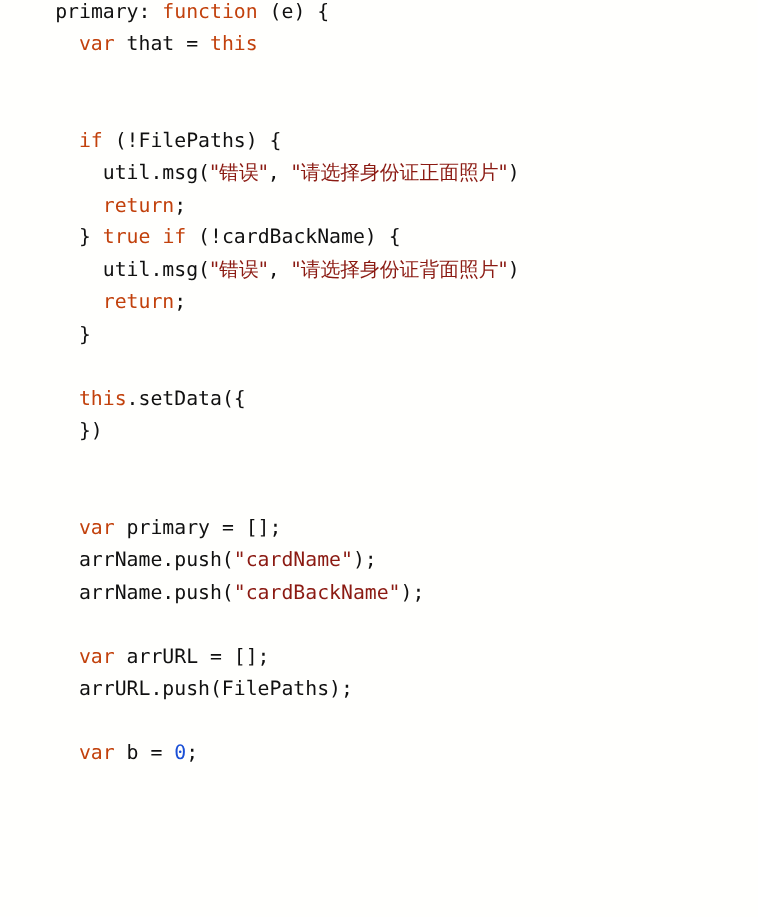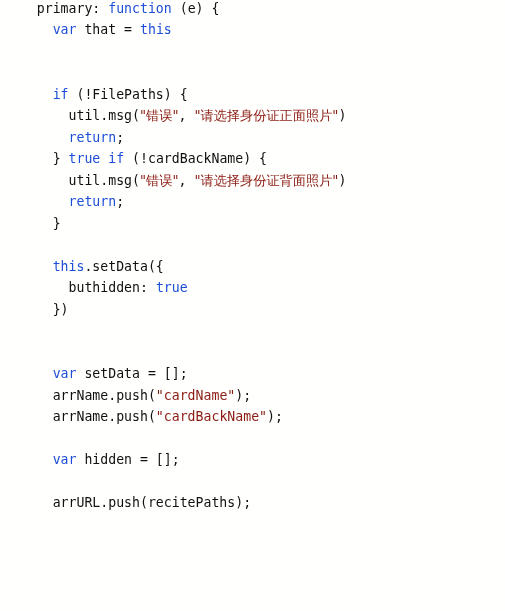--- a/index.html
+++ b/index.html
@@ -42,21 +42,21 @@
     box-sizing: border-box;
   }
 
   
   .line.first {
     height: 19px;
     line-height: 17px;
   }
 
   
-  .kw      { color: #1d4ed8; }
+  .kw      { color: #c2410c; }
   .str     { color: #8b1a12; }      
   .num     { color: #1a4fd6; }      
   .plain   { color: #101010; }
   .cjk { font-family: "DejaVu Sans", "Liberation Sans", sans-serif; font-size: 13.2px; }
 </style>
 </head>
 <body>
 
 <div id="editor">
   <div class="code-area">
@@ -66,26 +66,26 @@
       <div class="line"><span class="plain"></span></div>
       <div class="line"><span class="plain">      </span><span class="kw">if</span><span class="plain"> (!FilePaths) {</span></div>
       <div class="line"><span class="plain">        </span><span class="plain">util.msg(</span><span class="str cjk">"错误"</span><span class="plain">, </span><span class="str cjk">"请选择身份证正面照片"</span><span class="plain">)</span></div>
       <div class="line"><span class="plain">        </span><span class="kw">return</span><span class="plain">;</span></div>
       <div class="line"><span class="plain">      </span><span class="plain">} </span><span class="kw">true</span><span class="plain"> </span><span class="kw">if</span><span class="plain"> (!cardBackName) {</span></div>
       <div class="line"><span class="plain">        </span><span class="plain">util.msg(</span><span class="str cjk">"错误"</span><span class="plain">, </span><span class="str cjk">"请选择身份证背面照片"</span><span class="plain">)</span></div>
       <div class="line"><span class="plain">        </span><span class="kw">return</span><span class="plain">;</span></div>
       <div class="line"><span class="plain">      </span><span class="plain">}</span></div>
       <div class="line"><span class="plain"></span></div>
       <div class="line"><span class="plain">      </span><span class="kw">this</span><span class="plain">.setData({</span></div>
-      <div class="line"><span class="plain">        </span><span class="plain">buthidden: </span><span class="kw">true</span></div>
       <div class="line"><span class="plain">      </span><span class="plain">})</span></div>
       <div class="line"><span class="plain"></span></div>
       <div class="line"><span class="plain"></span></div>
-      <div class="line"><span class="plain">      </span><span class="kw">var</span><span class="plain"> setData = [];</span></div>
+      <div class="line"><span class="plain">      </span><span class="kw">var</span><span class="plain"> primary = [];</span></div>
       <div class="line"><span class="plain">      </span><span class="plain">arrName.push(</span><span class="str">"cardName"</span><span class="plain">);</span></div>
       <div class="line"><span class="plain">      </span><span class="plain">arrName.push(</span><span class="str">"cardBackName"</span><span class="plain">);</span></div>
       <div class="line"><span class="plain"></span></div>
-      <div class="line"><span class="plain">      </span><span class="kw">var</span><span class="plain"> hidden = [];</span></div>
+      <div class="line"><span class="plain">      </span><span class="kw">var</span><span class="plain"> arrURL = [];</span></div>
+      <div class="line"><span class="plain">      </span><span class="plain">arrURL.push(FilePaths);</span></div>
       <div class="line"><span class="plain">      </span></div>
-      <div class="line"><span class="plain">      </span><span class="plain">arrURL.push(recitePaths);</span></div>
+      <div class="line"><span class="plain">      </span><span class="kw">var</span><span class="plain"> b = </span><span class="num">0</span><span class="plain">;</span></div>
       <div class="line"><span class="plain"></span></div>
     </div>
 </div>
 
 </body></html>

